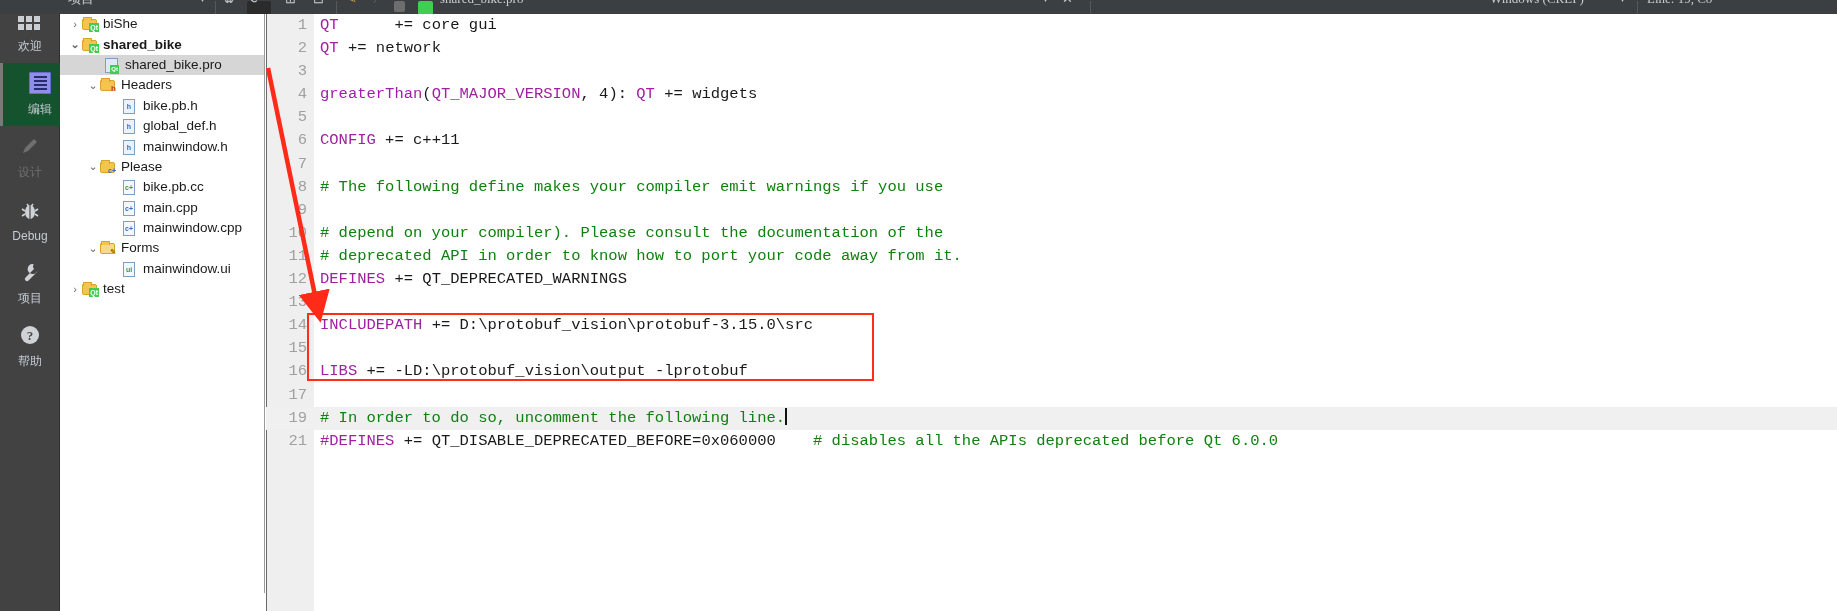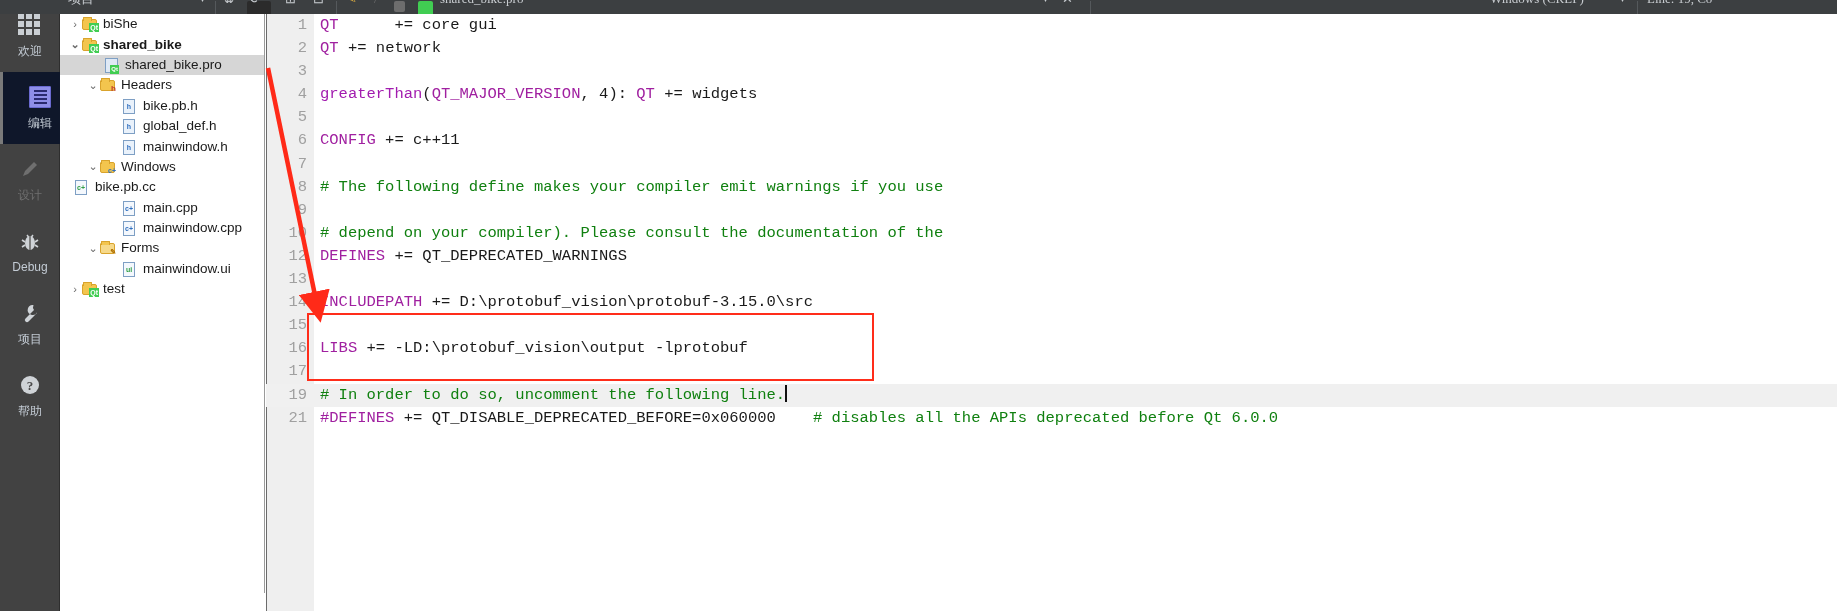--- a/index.html
+++ b/index.html
@@ -40,29 +40,29 @@
 
   
   .modebar {
     position: absolute; left: 0; top: 0;
     width: 60px; height: 611px;
     background: #424242;
     border-right: 1px solid #2e2e2e;
   }
   .mode-item {
     position: relative;
-    width: 60px; height: 72px;
+    width: 60px; height: 63px;
     display: flex; flex-direction: column;
     align-items: center; justify-content: center;
     gap: 6px;
     color: #c3cbd4;
     font-size: 12px;
     font-family: "Liberation Sans", sans-serif;
   }
-  .mode-item.active { background: #0f172a; padding-left: 20px; }
+  .mode-item.active { background: #14532d; padding-left: 20px; }
   .mode-item.active::before {
     content: ""; position: absolute; left: 0; top: 0;
     width: 3px; height: 100%; background: #7a7a7a;
   }
   .mode-item.disabled { color: #6f6f6f; }
   .mode-label { font-size: 12px; letter-spacing: 0px; }
   .mode-ico { width: 24px; height: 24px; position: relative; }
 
   
   .ico-grid { display: grid; grid-template-columns: repeat(3, 6px); grid-template-rows: repeat(3, 6px); gap: 2px; }
@@ -379,23 +379,23 @@
             </span>
           </span>
           <span class="tree-label">mainwindow.h</span>
         </div>
         <div class="tree-row" style="padding-left: 26px;">
           <span class="tw">⌄</span>
           <span class="ficon">
             <span class="folder"></span>
             <span class="badge cc">c+</span>
           </span>
-          <span class="tree-label">Windows</span>
-        </div>
-        <div class="tree-row" style="">
+          <span class="tree-label">Please</span>
+        </div>
+        <div class="tree-row" style="padding-left: 48px;">
           <span class="tw none"></span>
           <span class="ficon">
             <span class="page">
               <span class="page-lbl green">c+</span>
             </span>
           </span>
           <span class="tree-label">bike.pb.cc</span>
         </div>
         <div class="tree-row" style="padding-left: 48px;">
           <span class="tw none"></span>
@@ -457,20 +457,21 @@
         <div class="cline"><span class="lnum">1</span><span class="ctext"><span class="kw">QT</span><span class="op">      += </span><span class="txt">core gui</span></span></div>
         <div class="cline"><span class="lnum">2</span><span class="ctext"><span class="kw">QT</span><span class="op"> += </span><span class="txt">network</span></span></div>
         <div class="cline"><span class="lnum">3</span><span class="ctext"></span></div>
         <div class="cline"><span class="lnum">4</span><span class="ctext"><span class="fn">greaterThan</span><span class="op">(</span><span class="kw">QT_MAJOR_VERSION</span><span class="op">, </span><span class="num">4</span><span class="op">): </span><span class="kw">QT</span><span class="op"> += </span><span class="txt">widgets</span></span></div>
         <div class="cline"><span class="lnum">5</span><span class="ctext"></span></div>
         <div class="cline"><span class="lnum">6</span><span class="ctext"><span class="kw">CONFIG</span><span class="op"> += </span><span class="txt">c++11</span></span></div>
         <div class="cline"><span class="lnum">7</span><span class="ctext"></span></div>
         <div class="cline"><span class="lnum">8</span><span class="ctext"><span class="cmt"># The following define makes your compiler emit warnings if you use</span></span></div>
         <div class="cline"><span class="lnum">9</span></div>
         <div class="cline"><span class="lnum">10</span><span class="ctext"><span class="cmt"># depend on your compiler). Please consult the documentation of the</span></span></div>
+        <div class="cline"><span class="lnum">11</span><span class="ctext"><span class="cmt"># deprecated API in order to know how to port your code away from it.</span></span></div>
         <div class="cline"><span class="lnum">12</span><span class="ctext"><span class="kw">DEFINES</span><span class="op"> += </span><span class="txt">QT_DEPRECATED_WARNINGS</span></span></div>
         <div class="cline"><span class="lnum">13</span><span class="ctext"></span></div>
         <div class="cline"><span class="lnum">14</span><span class="ctext"><span class="kw">INCLUDEPATH</span><span class="op"> += </span><span class="txt">D:\protobuf_vision\protobuf-3.15.0\src</span></span></div>
         <div class="cline"><span class="lnum">15</span><span class="ctext"></span></div>
         <div class="cline"><span class="lnum">16</span><span class="ctext"><span class="kw">LIBS</span><span class="op"> += </span><span class="txt">-LD:\protobuf_vision\output -lprotobuf</span></span></div>
         <div class="cline"><span class="lnum">17</span><span class="ctext"></span></div>
         <div class="cline cur"><span class="lnum">19</span><span class="ctext"><span class="cmt"># In order to do so, uncomment the following line.</span><span class="caret"></span></span></div>
         <div class="cline"><span class="lnum">21</span><span class="ctext"><span class="kw">#DEFINES</span><span class="op"> += </span><span class="txt">QT_DISABLE_DEPRECATED_BEFORE=0x060000    </span><span class="cmt"># disables all the APIs deprecated before Qt 6.0.0</span></span></div>
       </div>
   </div>

